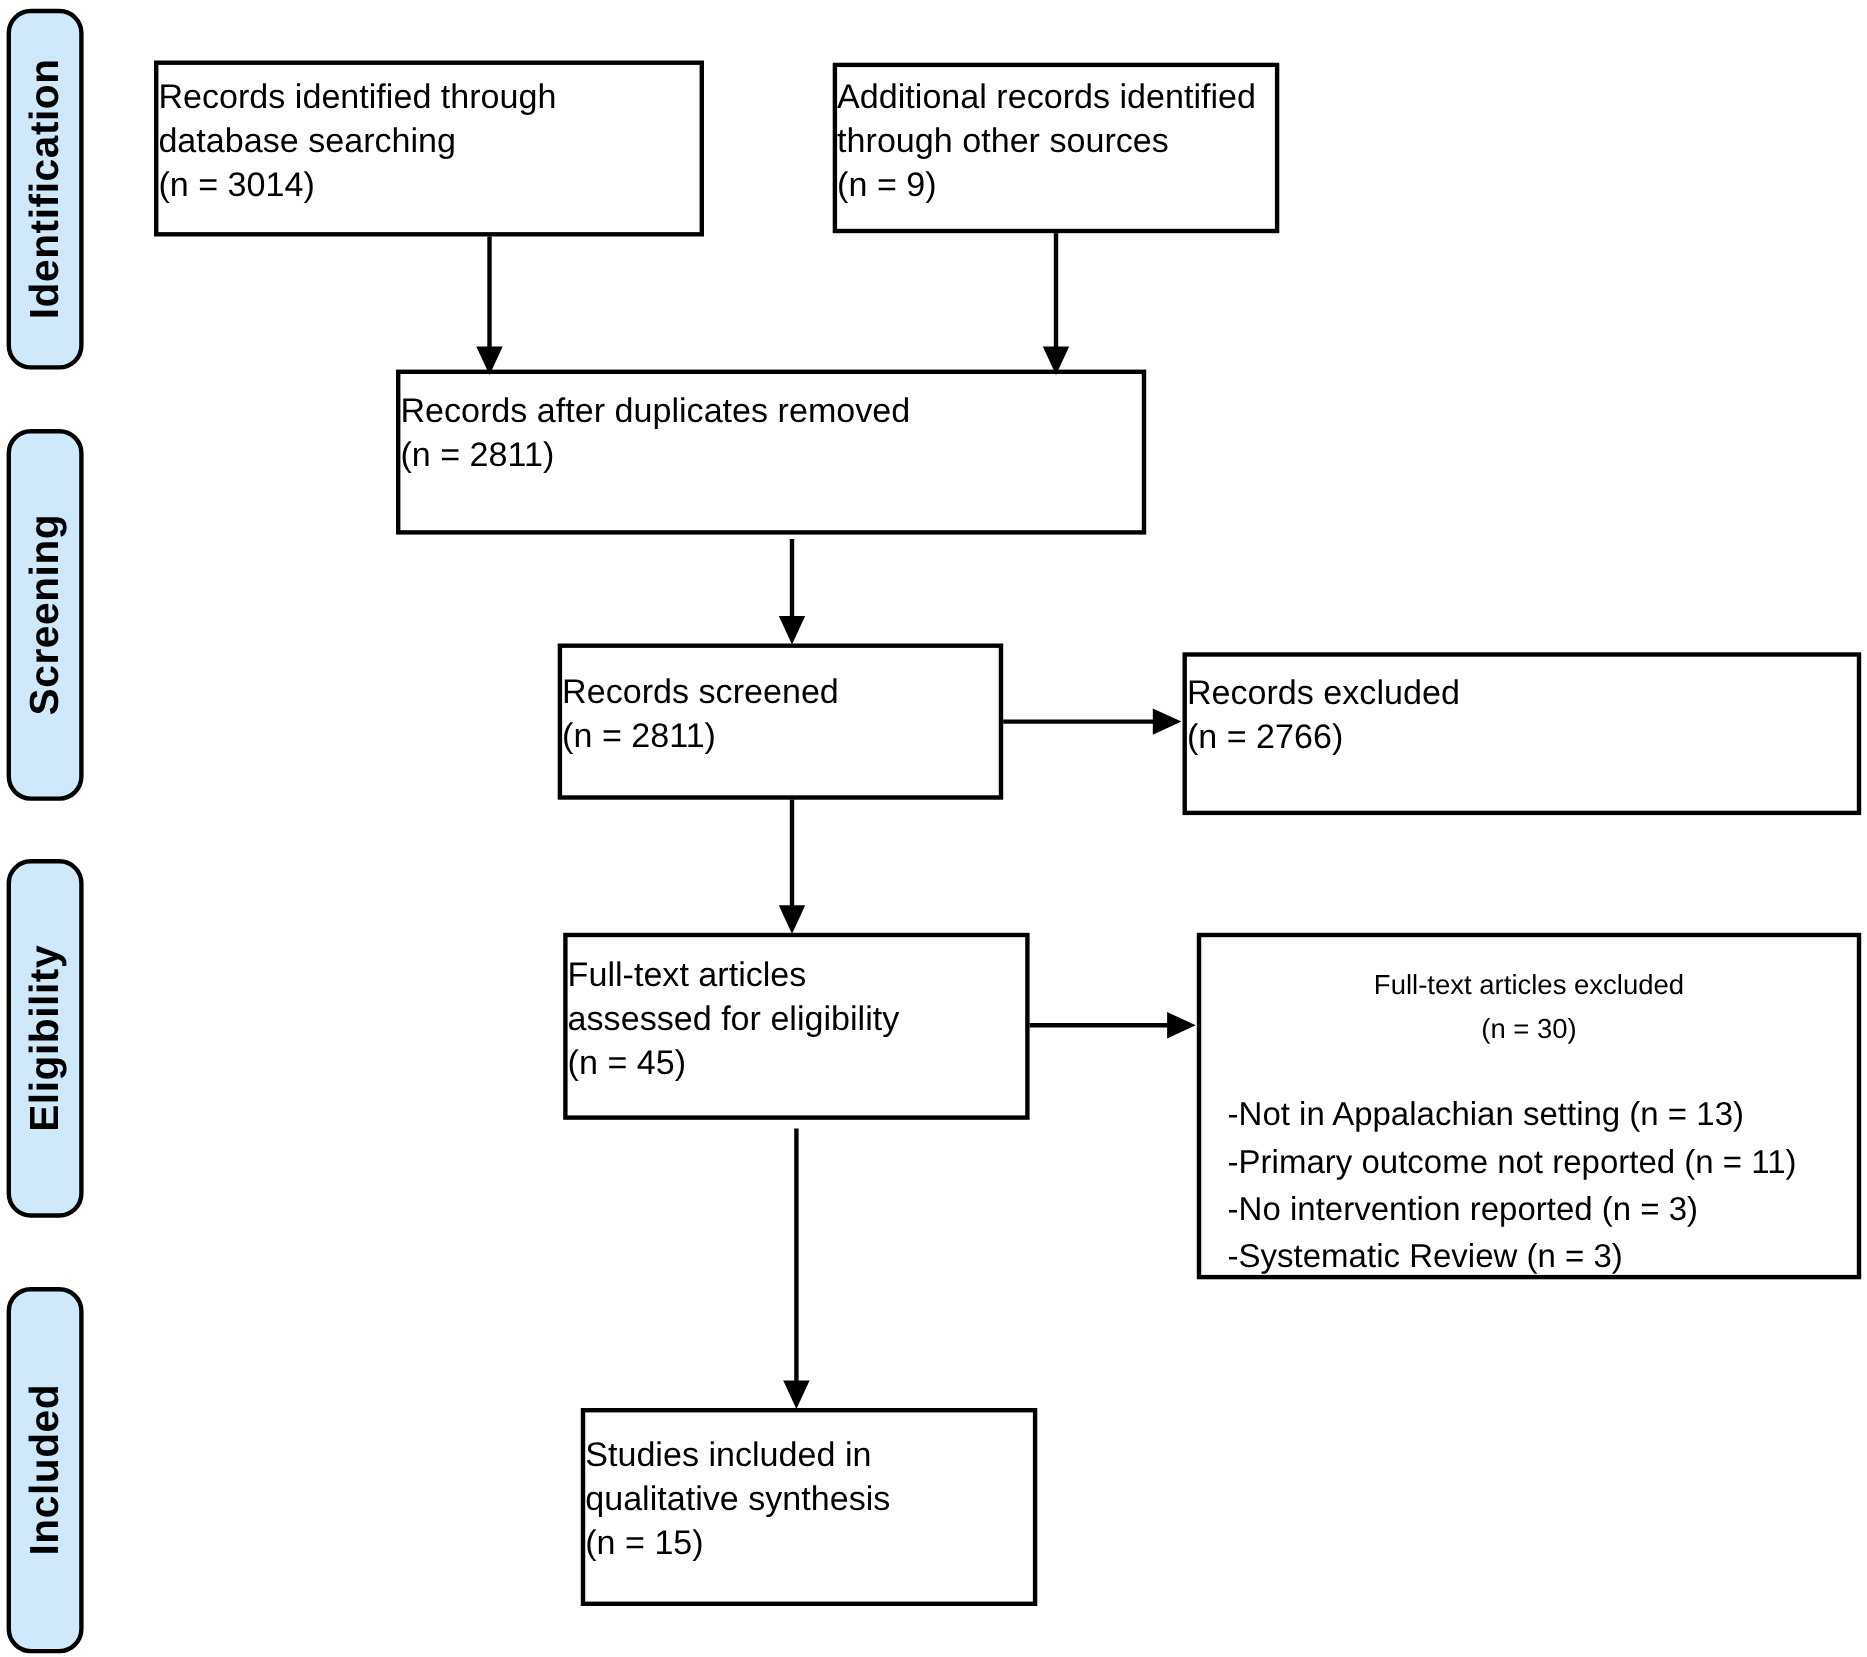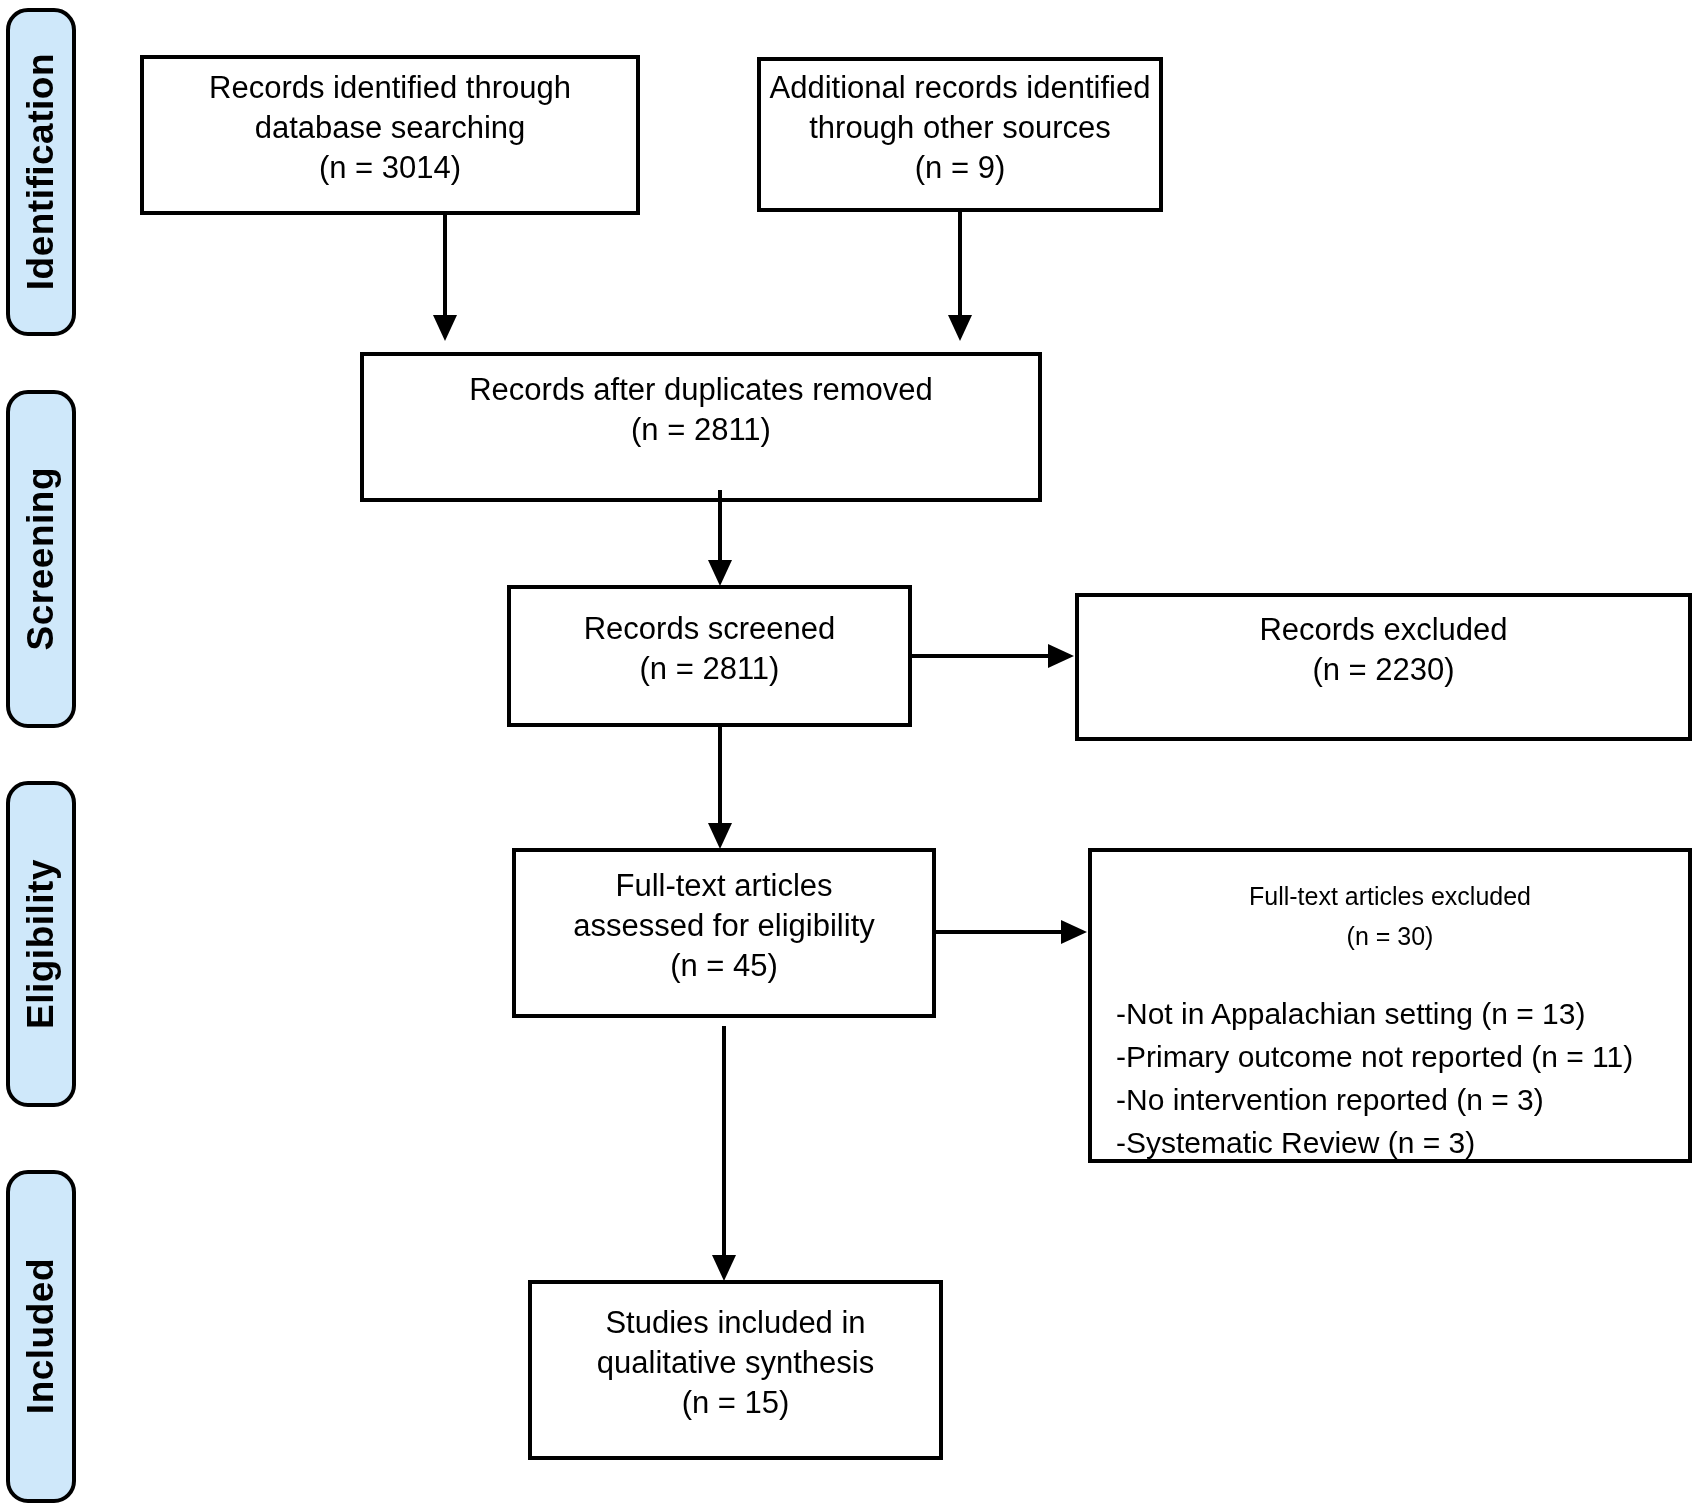--- a/index.html
+++ b/index.html
@@ -43,21 +43,21 @@
     box-sizing: border-box;
     border: 4px solid var(--color-box-border, #000000);
     background: #ffffff;
     display: flex;
     align-items: center;
     justify-content: center;
   }
   .box .box-text {
     display: block;
     width: 100%;
-    text-align: center;
+    text-align: left;
     font-size: 31px;
     line-height: 40px;
     white-space: pre-line;
   }
   .box.lift {
     padding-bottom: 34px;
   }
   .box.lift-sm {
     padding-bottom: 14px;
   }
@@ -117,33 +117,33 @@
 database searching
 (n = 3014)</span>
   </div>
 
   <div class="box lift-sm" style="left:757px;top:57px;width:406px;height:155px">
     <span class="box-text">Additional records identified
 through other sources
 (n = 9)</span>
   </div>
 
-  <div class="box lift" style="left:360px;top:352px;width:682px;height:150px">
+  <div class="box lift" style="left:360px;top:336px;width:682px;height:150px">
     <span class="box-text">Records after duplicates removed
 (n = 2811)</span>
   </div>
 
   <div class="box lift-sm" style="left:507px;top:585px;width:405px;height:142px">
     <span class="box-text">Records screened
 (n = 2811)</span>
   </div>
 
   <div class="box lift" style="left:1075px;top:593px;width:617px;height:148px">
     <span class="box-text">Records excluded
-(n = 2230)</span>
+(n = 2766)</span>
   </div>
 
   <div class="box lift-sm" style="left:512px;top:848px;width:424px;height:170px">
     <span class="box-text">Full-text articles
 assessed for eligibility
 (n = 45)</span>
   </div>
 
   <div class="box ft-excluded" style="left:1088px;top:848px;width:604px;height:315px">
     <div class="ft-title">Full-text articles excluded

